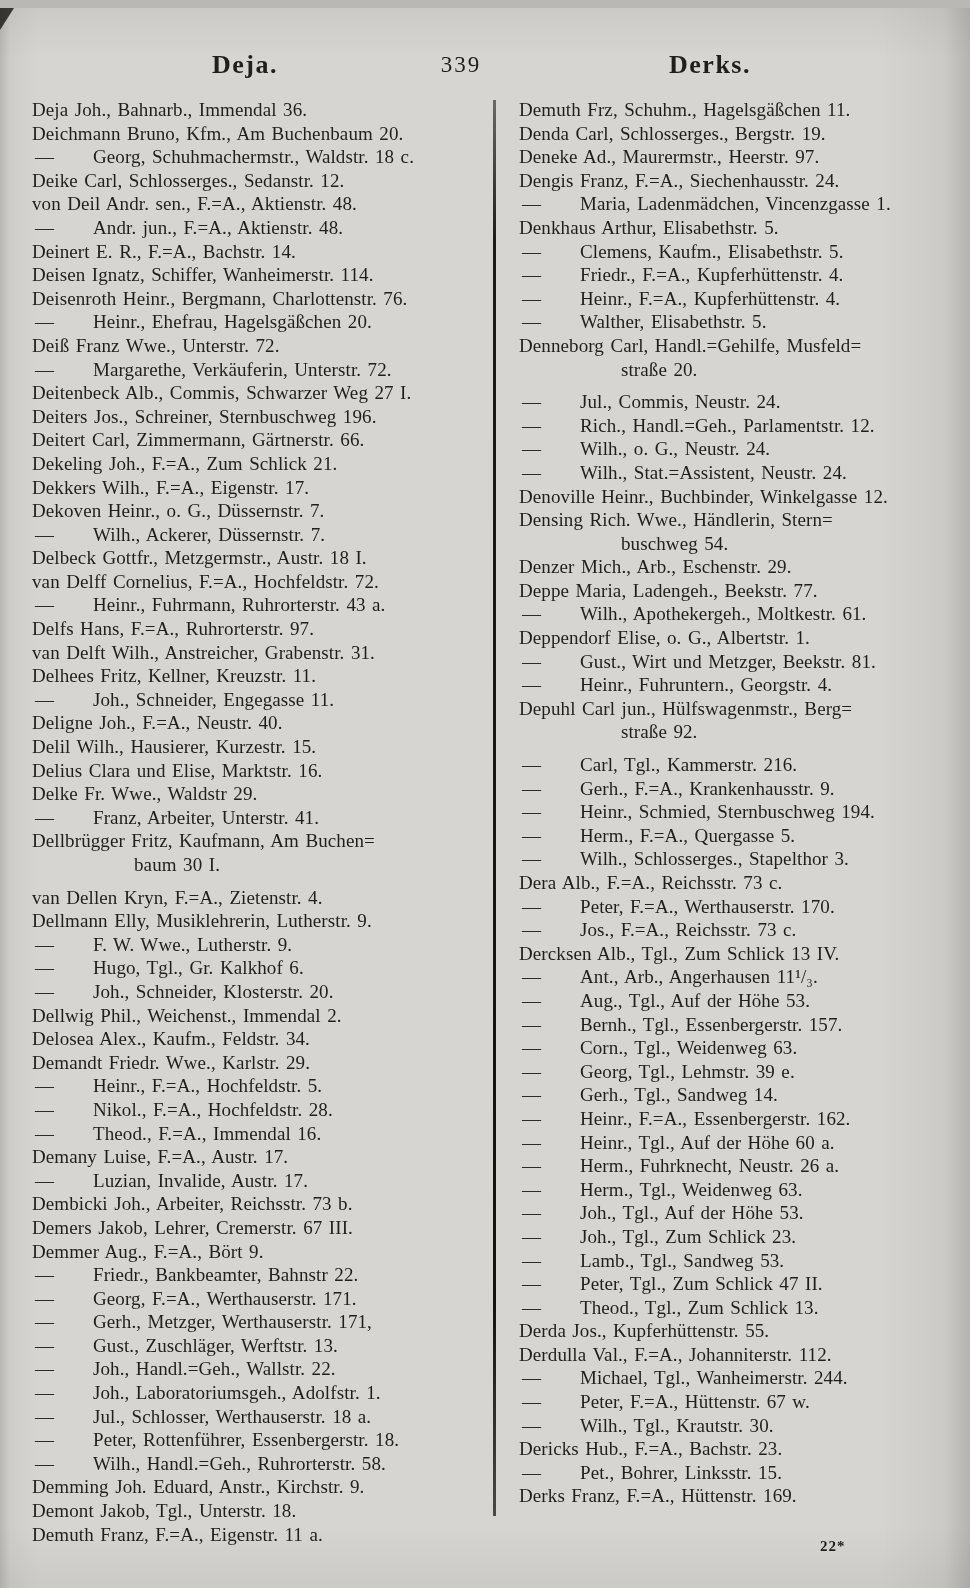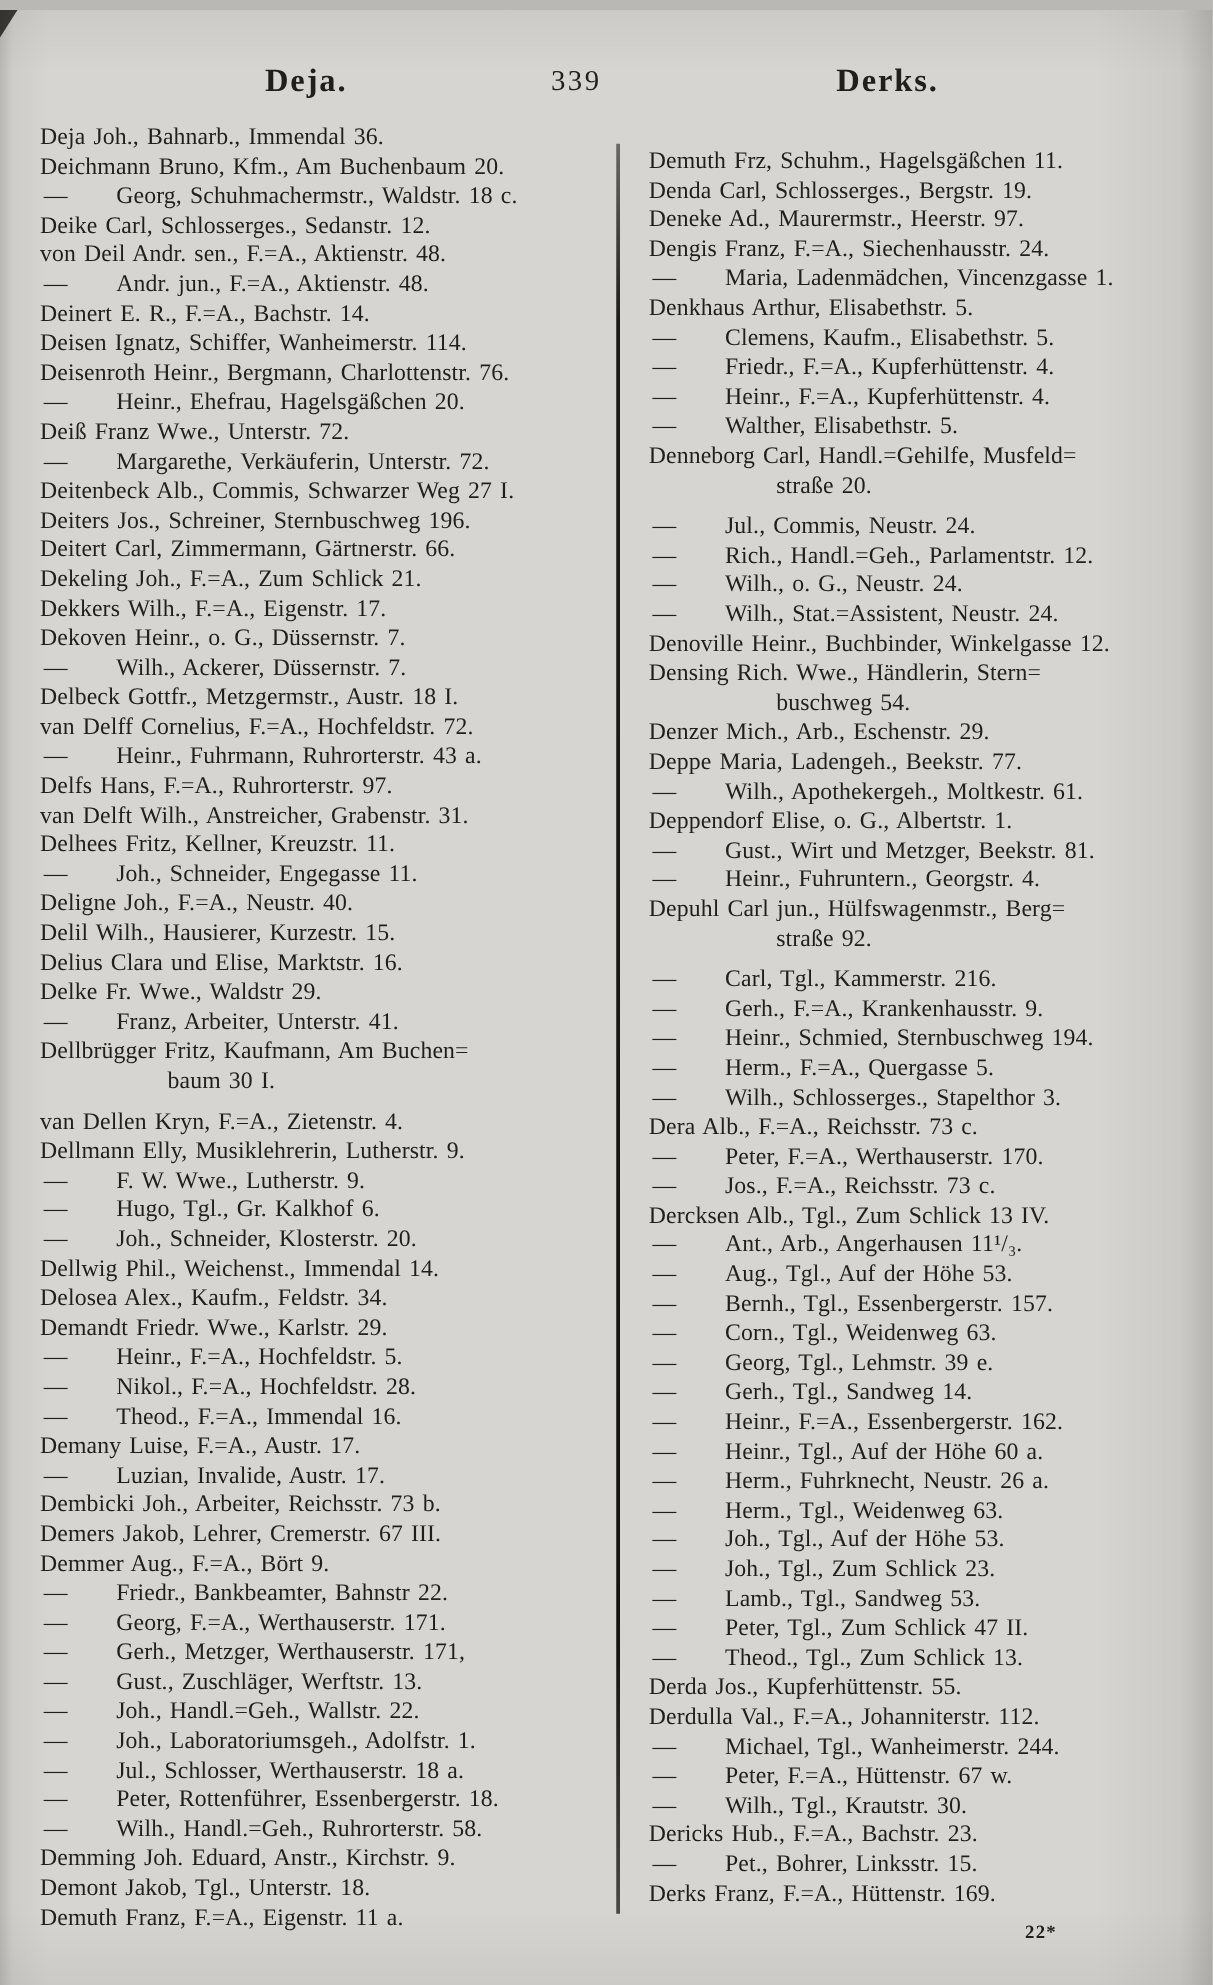--- a/index.html
+++ b/index.html
@@ -29,21 +29,21 @@
     font-weight: 700; font-size: 26px; letter-spacing: 1.5px;
   }
   .catchword.left  { left: 30px;  width: 430px; text-align: center; }
   .catchword.right { left: 500px; width: 420px; text-align: center; }
   .page-number {
     position: absolute; top: 2px; left: 371px; width: 180px;
     text-align: center; font-size: 23px; letter-spacing: 2px;
   }
   .columns {
     position: absolute; top: 90px; left: 32px; width: 908px;
-    display: flex; align-items: center; gap: 23px;
+    display: flex; align-items: flex-start; gap: 23px;
   }
   .col { overflow: hidden; }
   .col.left { width: 437px; }
   .divider {
     width: 3px; height: 1416px; margin: 2px 0 0 1px;
     background: linear-gradient(180deg, #6a6965 0%, #1c1b19 10%, #141312 85%, #4a4946 100%);
   }
   .col.right { flex: 1; }
   .entry {
     font-size: 19px; line-height: 23.6px;
@@ -101,21 +101,21 @@
         <div class="entry"><span>Delil Wilh., Hausierer, Kurzestr. 15.</span></div>
         <div class="entry"><span>Delius Clara und Elise, Marktstr. 16.</span></div>
         <div class="entry"><span>Delke Fr. Wwe., Waldstr 29.</span></div>
         <div class="entry"><span class="dash">—</span><span>Franz, Arbeiter, Unterstr. 41.</span></div>
         <div class="entry gap"><span>Dellbrügger Fritz, Kaufmann, Am Buchen=</span><div class="cont">baum 30 I.</div></div>
         <div class="entry"><span>van Dellen Kryn, F.=A., Zietenstr. 4.</span></div>
         <div class="entry"><span>Dellmann Elly, Musiklehrerin, Lutherstr. 9.</span></div>
         <div class="entry"><span class="dash">—</span><span>F. W. Wwe., Lutherstr. 9.</span></div>
         <div class="entry"><span class="dash">—</span><span>Hugo, Tgl., Gr. Kalkhof 6.</span></div>
         <div class="entry"><span class="dash">—</span><span>Joh., Schneider, Klosterstr. 20.</span></div>
-        <div class="entry"><span>Dellwig Phil., Weichenst., Immendal 14.</span></div>
+        <div class="entry"><span>Dellwig Phil., Weichenst., Immendal 2.</span></div>
         <div class="entry"><span>Delosea Alex., Kaufm., Feldstr. 34.</span></div>
         <div class="entry"><span>Demandt Friedr. Wwe., Karlstr. 29.</span></div>
         <div class="entry"><span class="dash">—</span><span>Heinr., F.=A., Hochfeldstr. 5.</span></div>
         <div class="entry"><span class="dash">—</span><span>Nikol., F.=A., Hochfeldstr. 28.</span></div>
         <div class="entry"><span class="dash">—</span><span>Theod., F.=A., Immendal 16.</span></div>
         <div class="entry"><span>Demany Luise, F.=A., Austr. 17.</span></div>
         <div class="entry"><span class="dash">—</span><span>Luzian, Invalide, Austr. 17.</span></div>
         <div class="entry"><span>Dembicki Joh., Arbeiter, Reichsstr. 73 b.</span></div>
         <div class="entry"><span>Demers Jakob, Lehrer, Cremerstr. 67 III.</span></div>
         <div class="entry"><span>Demmer Aug., F.=A., Bört 9.</span></div>

